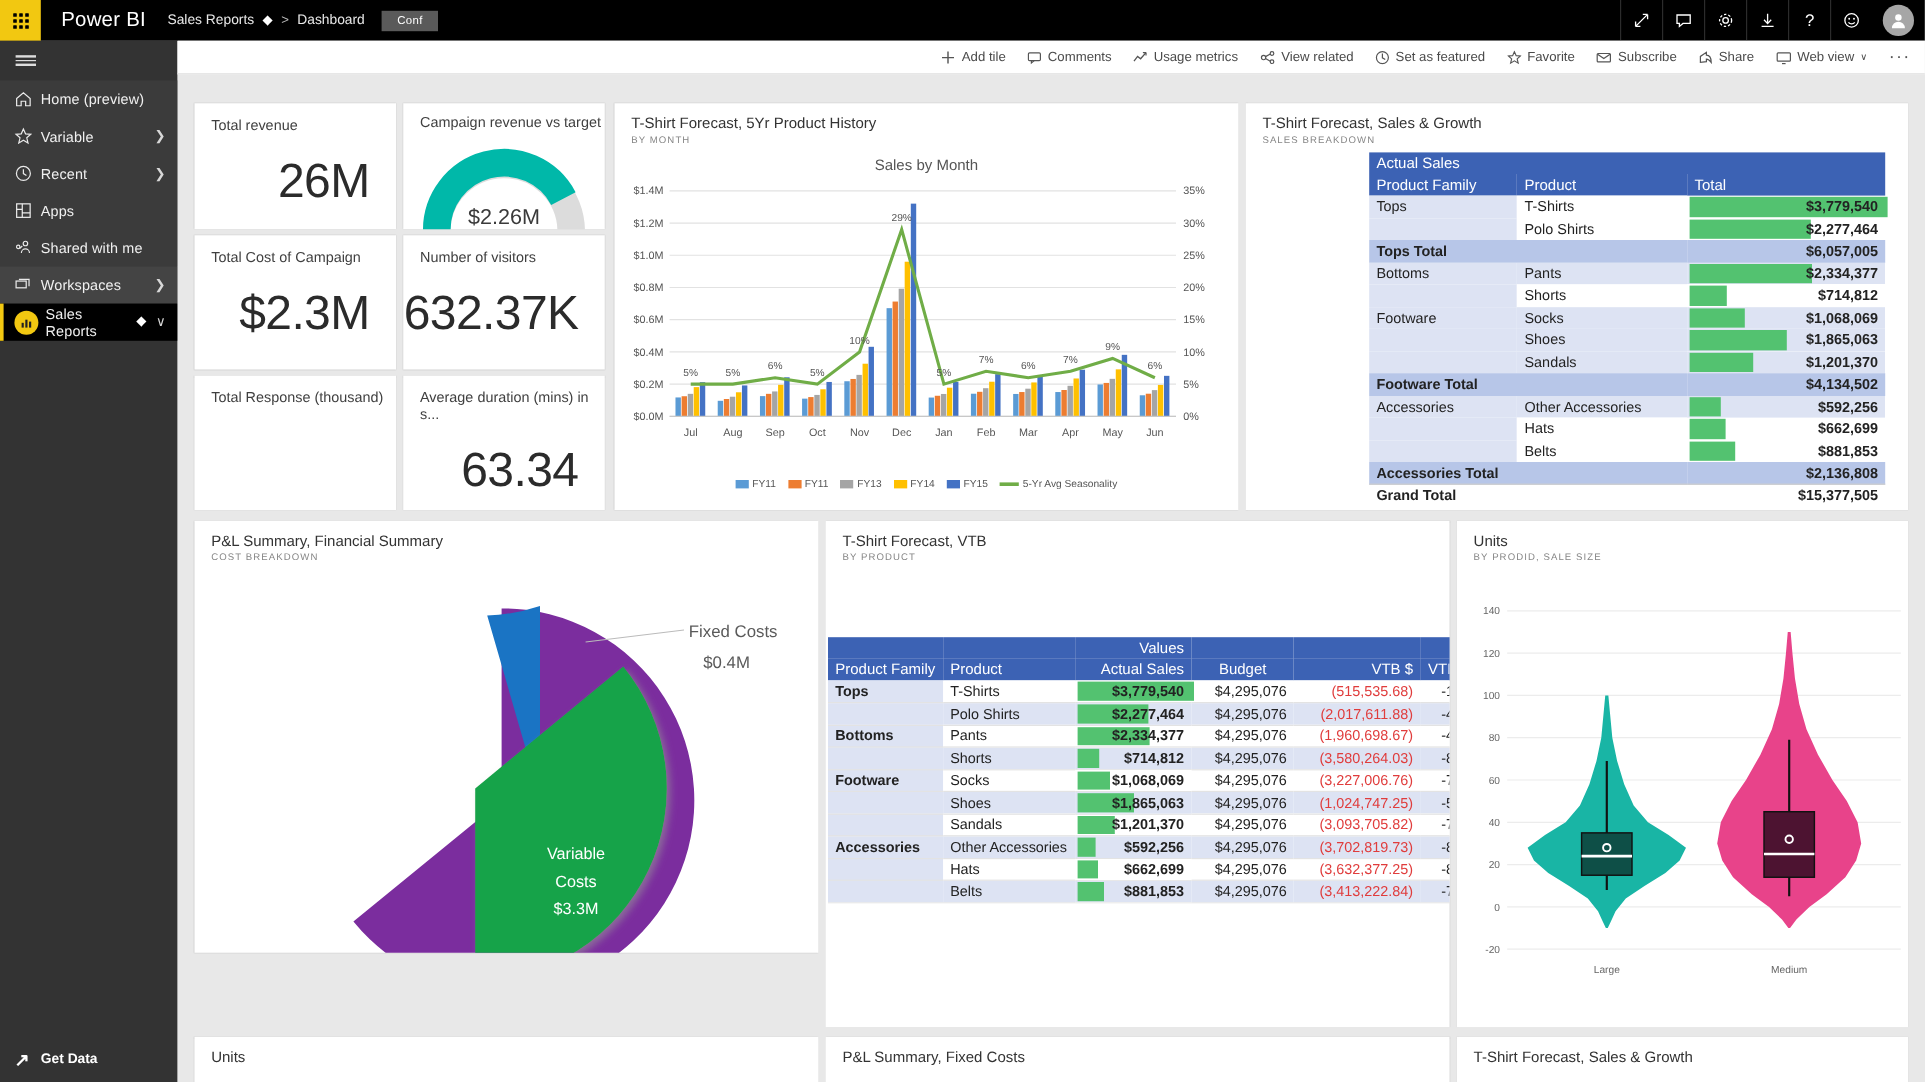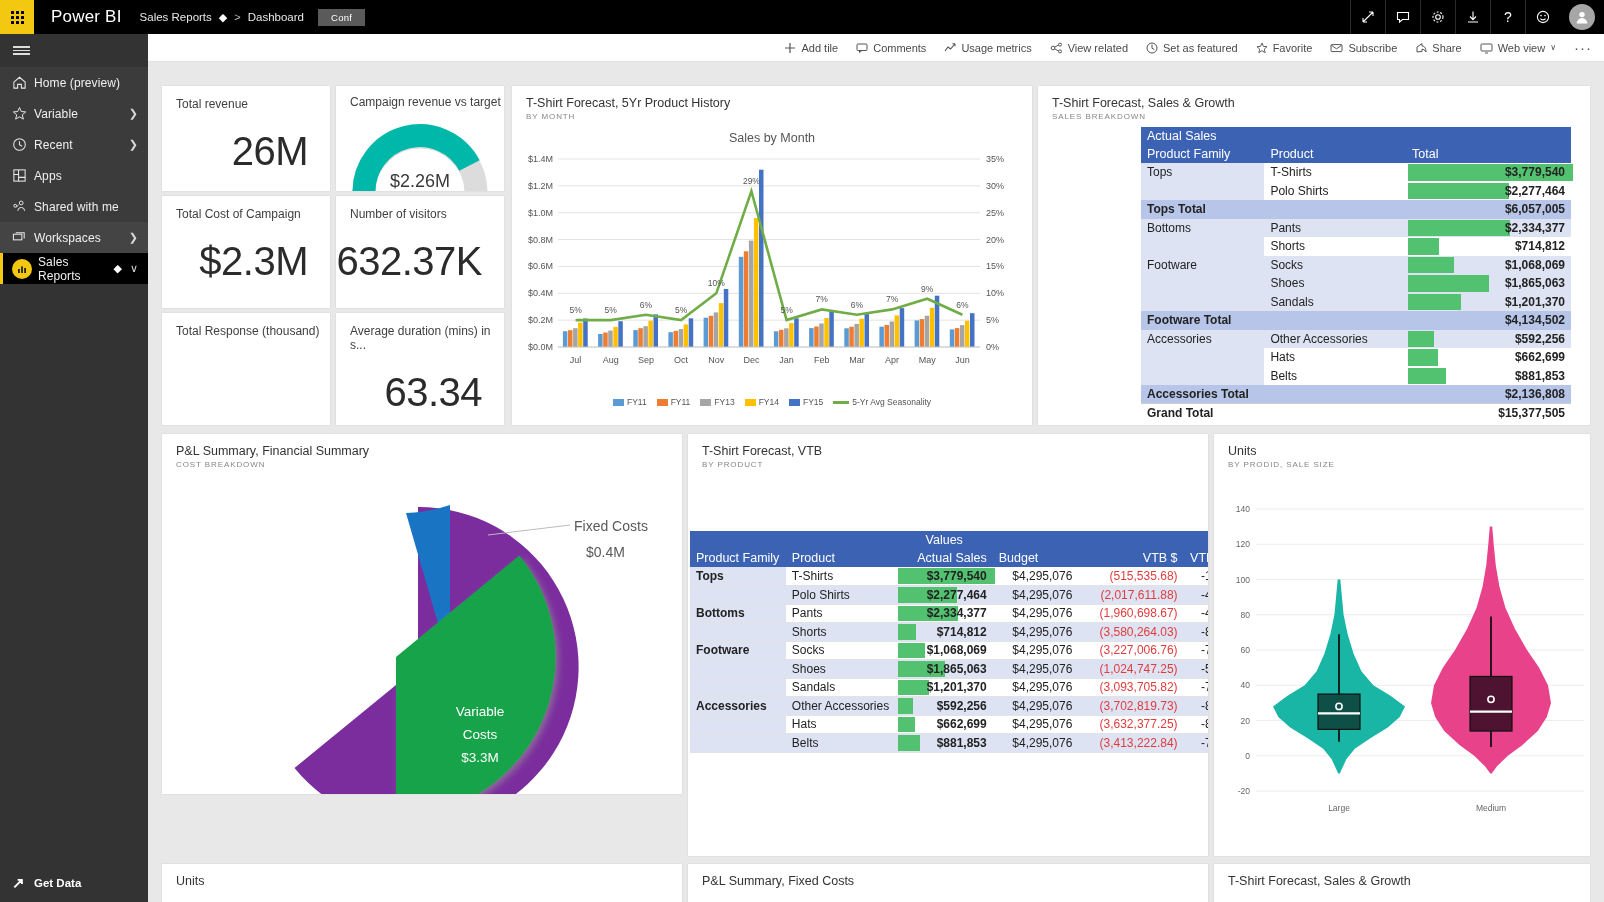--- a/index.html
+++ b/index.html
@@ -719,30 +719,30 @@
 
     <div class="tile" style="left:540px; top:372px; width:520px; height:422px;">
       <div class="tile-title">T-Shirt Forecast, VTB</div>
       <div class="tile-sub">BY PRODUCT</div>
       <div style="padding:62px 0 0 0; overflow:hidden;">
         <table class="mx" id="mx-vtb" style="width:545px; margin-left:2px">
             <tbody>
               <tr>
                 <th></th>
                 <th></th>
-                <th style="text-align:center">Values</th>
+                <th style="text-align:right">Values</th>
                 <th></th>
                 <th></th>
                 <th></th>
               </tr>
               <tr>
                 <th style="text-align:left">Product Family</th>
                 <th style="text-align:left">Product</th>
                 <th style="text-align:right">Actual Sales</th>
-                <th style="text-align:left">Budget</th>
+                <th style="text-align:center">Budget</th>
                 <th style="text-align:right">VTB $</th>
                 <th style="text-align:right">VTB %</th>
               </tr>
               <tr style="border-bottom:1px solid #e3e3e3">
                 <td class="r-lblue" style="width:100px;font-weight:bold">Tops</td>
                 <td class="r-white" style="width:110px">T-Shirts</td>
                 <td class="num bar-cell r-white" style="width:105px"><div class="bfill" style="width:100%"></div><span>$3,779,540</span></td>
                 <td class="num r-white" style="width:90px">$4,295,076</td>
                 <td class="num neg r-white" style="width:110px">(515,535.68)</td>
                 <td class="num r-white" style="width:55px">-12%</td>

